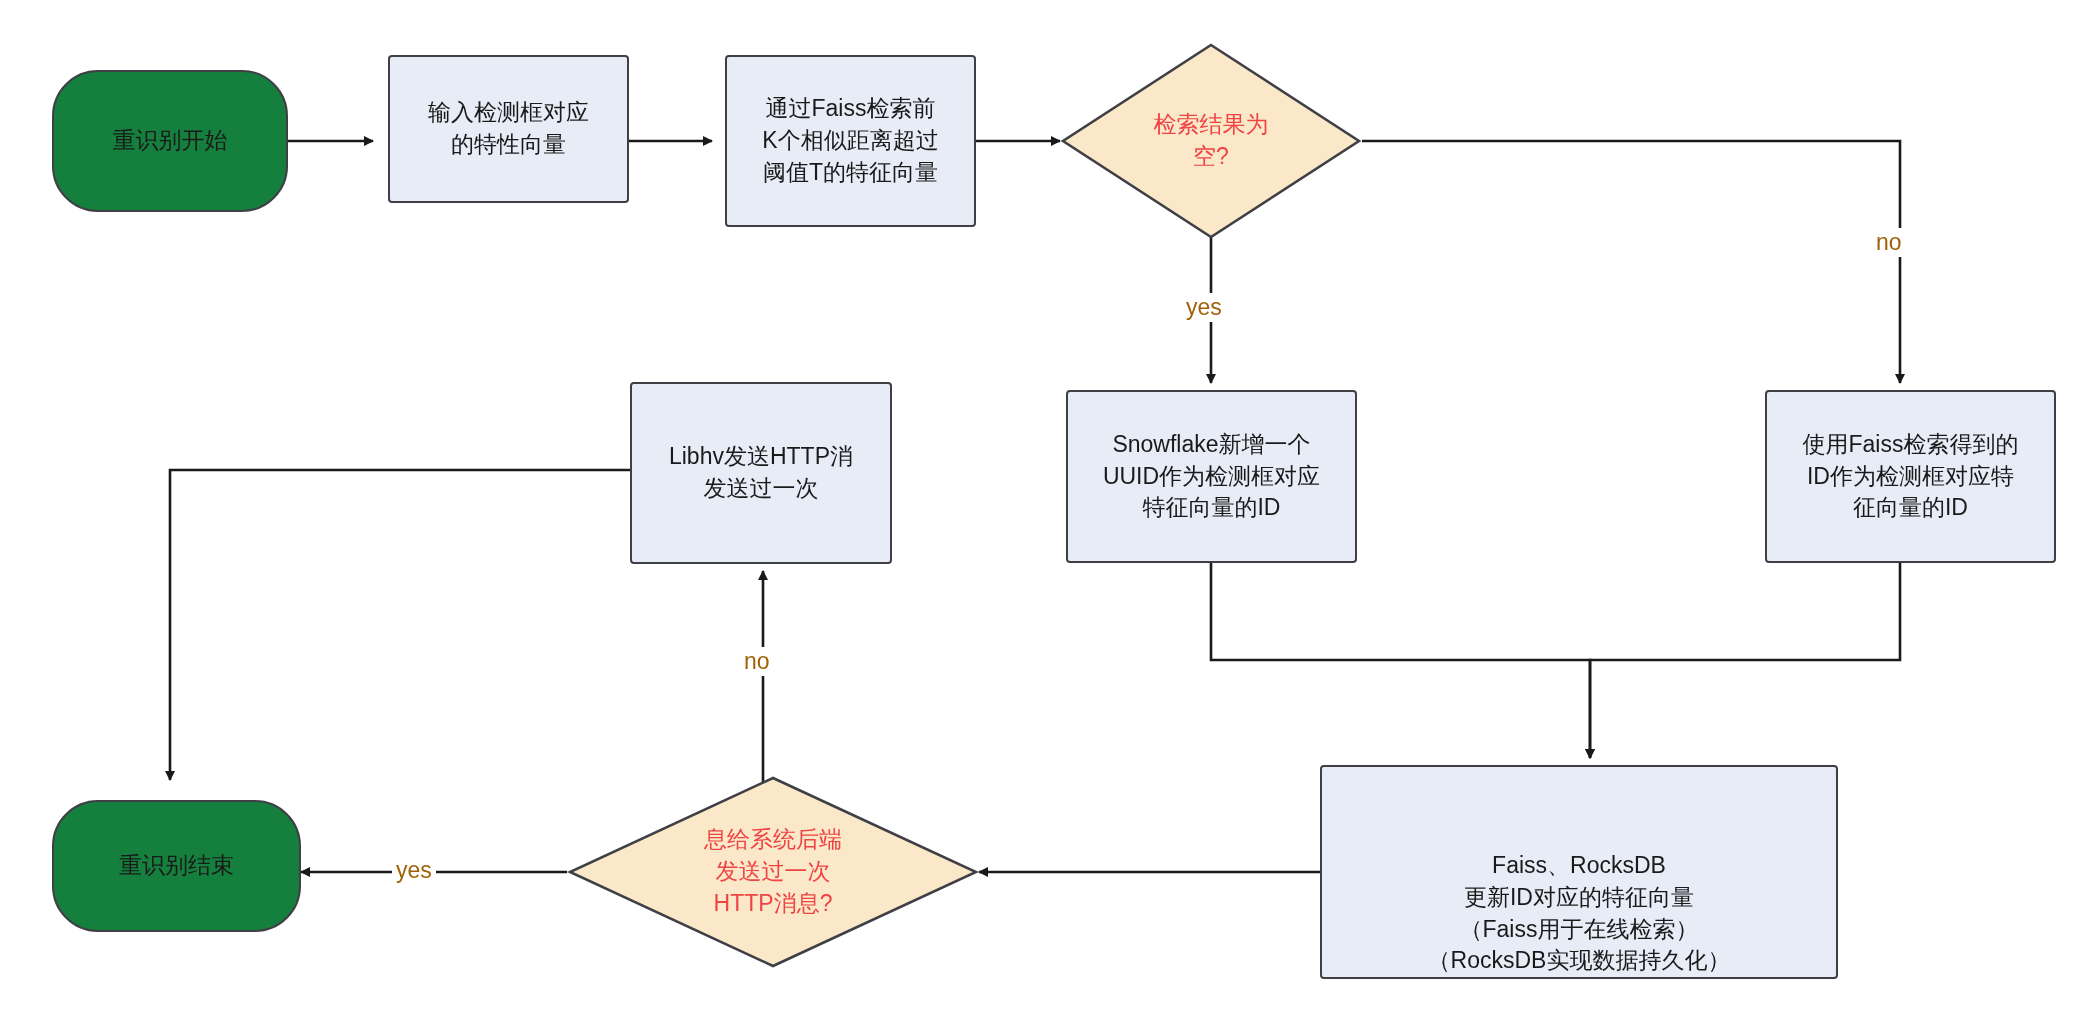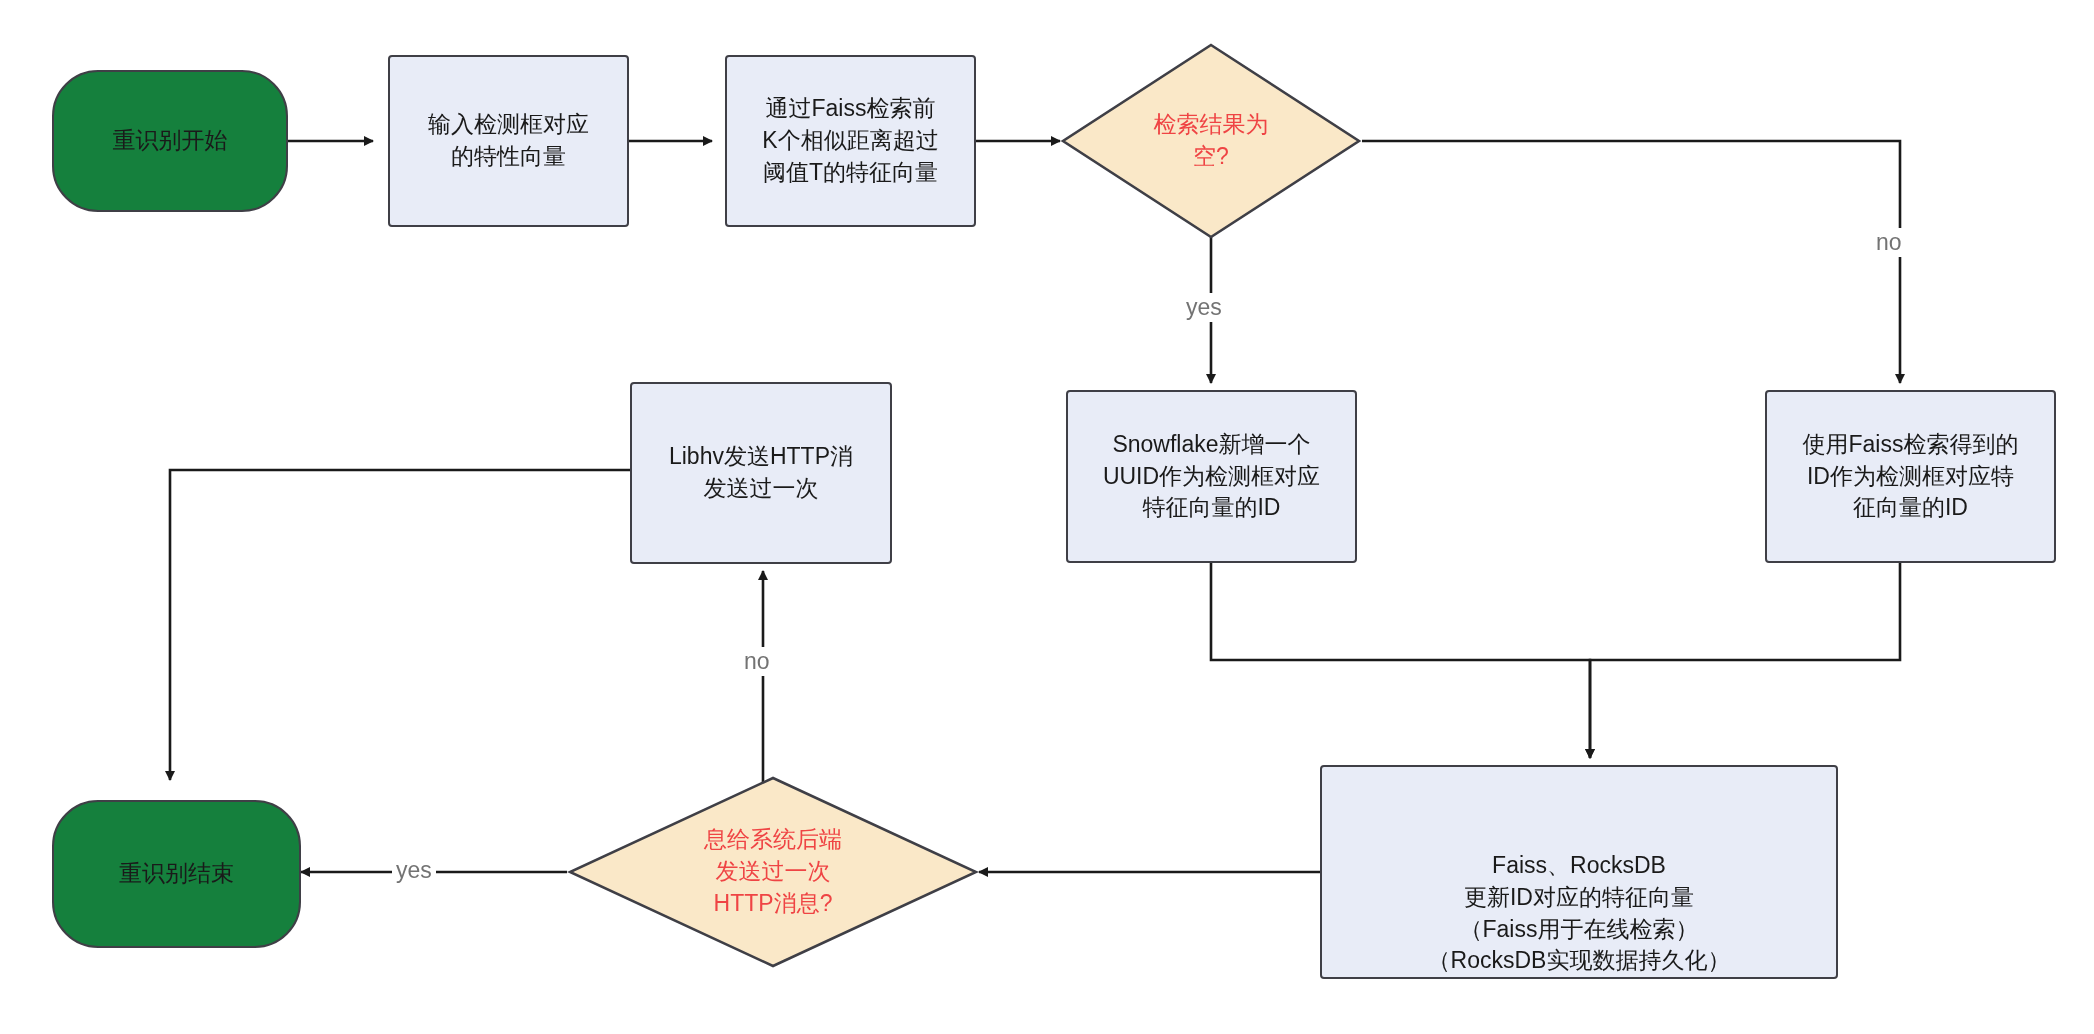--- a/index.html
+++ b/index.html
@@ -71,21 +71,21 @@
     font-size: 23px;
     line-height: 1.38;
     color: #ef4444;
     white-space: pre-line;
     box-sizing: border-box;
     padding: 0 18px;
   }
   .edge-label {
     position: absolute;
     font-size: 23px;
-    color: #737373;
+    color: #a16207;
     background: #ffffff;
     padding: 1px 4px;
     z-index: 4;
     white-space: nowrap;
   }
 </style>
 </head>
 <body>
 
 <div id="canvas">
@@ -119,21 +119,21 @@
       <path d="M763,783 L763,571"></path>
 
       <path d="M630,470 L170,470 L170,780"></path>
     </g>
   </svg>
 
   <div class="node n-terminal" style="left:52px; top:70px; width:236px; height:142px;">
     <span>重识别开始</span>
   </div>
 
-  <div class="node n-process" style="left:388px; top:55px; width:241px; height:172px;">
+  <div class="node n-process" style="left:388px; top:55px; width:241px; height:148px;">
     <span>输入检测框对应
 的特性向量</span>
   </div>
 
   <div class="node n-process" style="left:725px; top:55px; width:251px; height:172px;">
     <span>通过Faiss检索前
 K个相似距离超过
 阈值T的特征向量</span>
   </div>
 
@@ -171,21 +171,21 @@
     <div class="n-decision-label">息给系统后端
 发送过一次
 HTTP消息?</div>
   </div>
 
   <div class="node n-process" style="left:630px; top:382px; width:262px; height:182px;">
     <span>Libhv发送HTTP消
 发送过一次</span>
   </div>
 
-  <div class="node n-terminal" style="left:52px; top:800px; width:249px; height:148px;">
+  <div class="node n-terminal" style="left:52px; top:800px; width:249px; height:132px;">
     <span>重识别结束</span>
   </div>
 
   <div class="edge-label" style="left:1182px; top:293px;">yes</div>
   <div class="edge-label" style="left:1872px; top:228px;">no</div>
   <div class="edge-label" style="left:392px; top:856px;">yes</div>
   <div class="edge-label" style="left:740px; top:647px;">no</div>
 
 </div>
 

